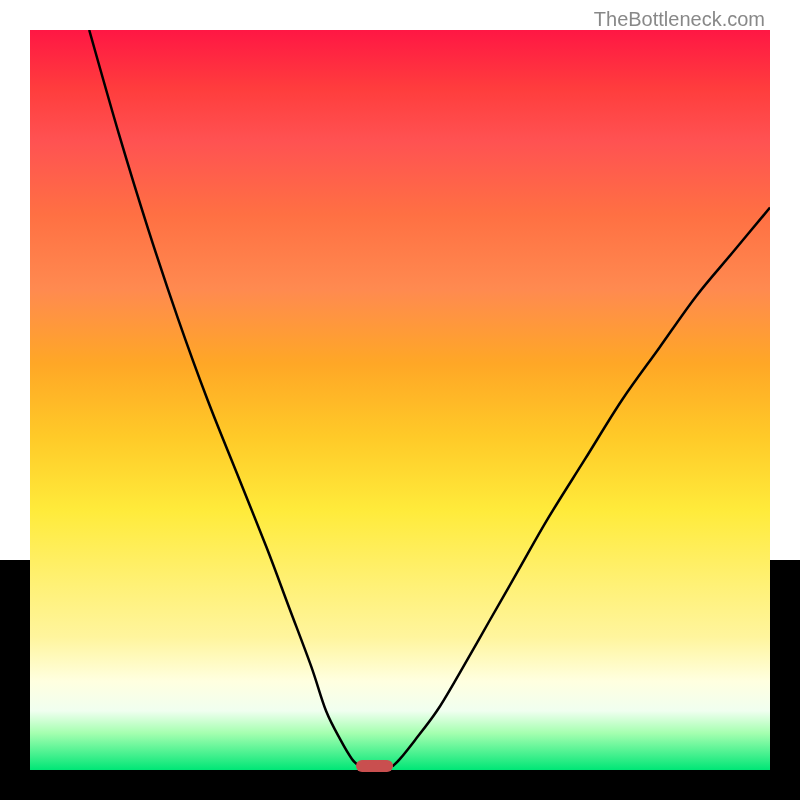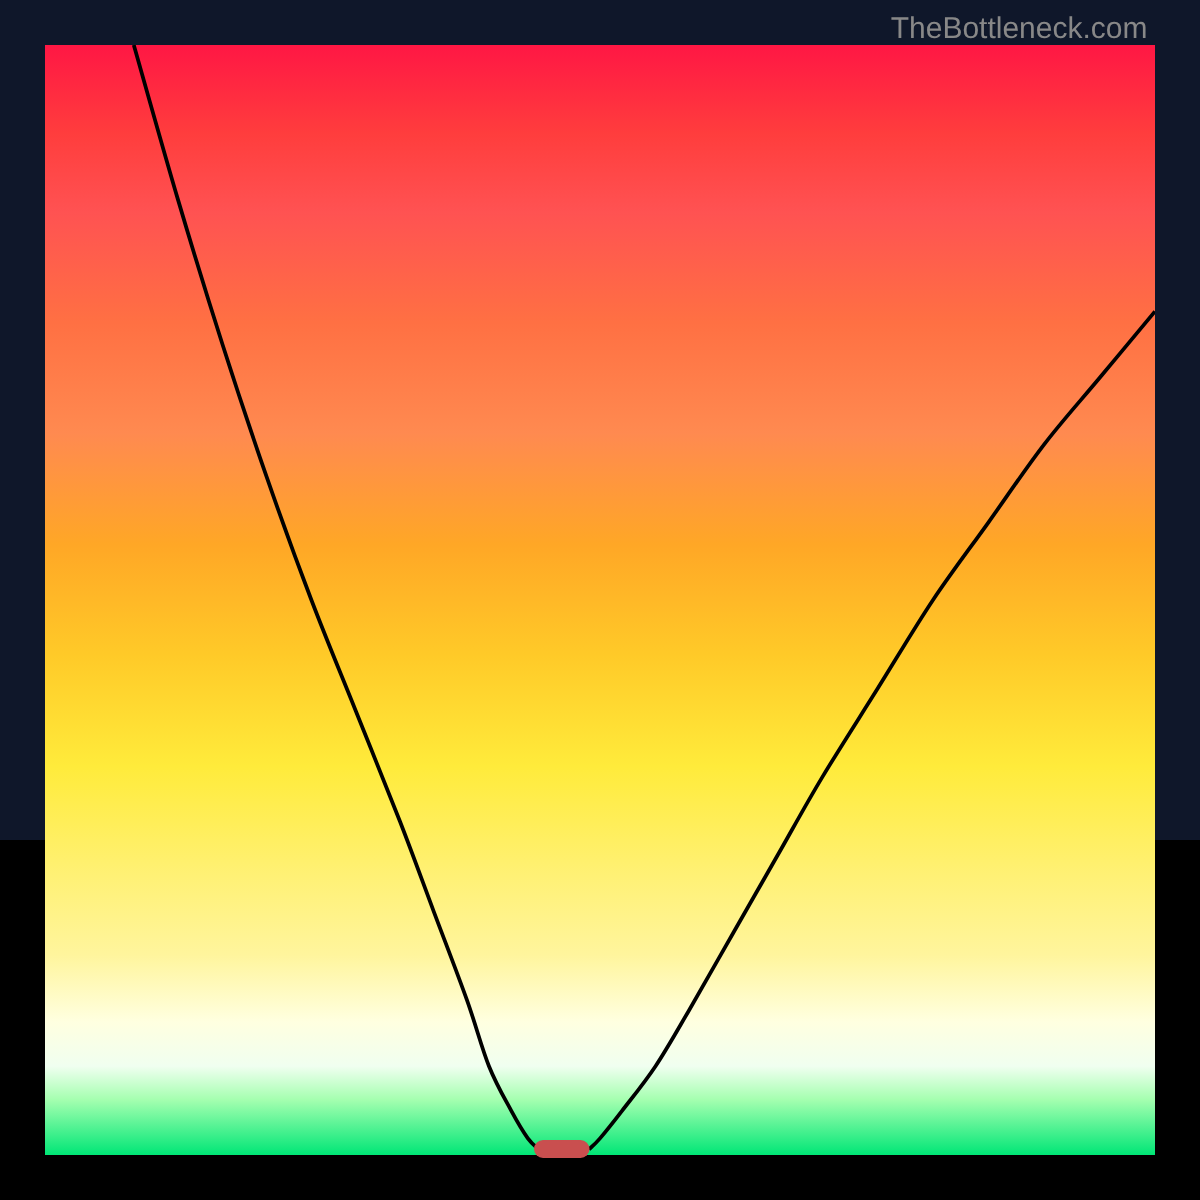--- a/index.html
+++ b/index.html
@@ -1,17 +1,17 @@
 <!DOCTYPE html>
 <html><head>
   <meta charset="utf-8">
   <style>
     * { margin: 0; padding: 0; box-sizing: border-box; }
     body { width: 800px; height: 800px; position: relative; background: #000; font-family: Arial, sans-serif; }
-    .container { width: 800px; height: 560px; position: relative; background: #0f172a; }
+    .container { width: 800px; height: 560px; position: relative; background: #ffffff; }
     .plot-area {
       position: absolute;
       left: 30px;
       top: 30px;
       width: 740px;
       height: 740px;
       background: linear-gradient(to bottom,
         #ff1744 0%,
         #ff3d3d 8%,
         #ff5252 15%,

